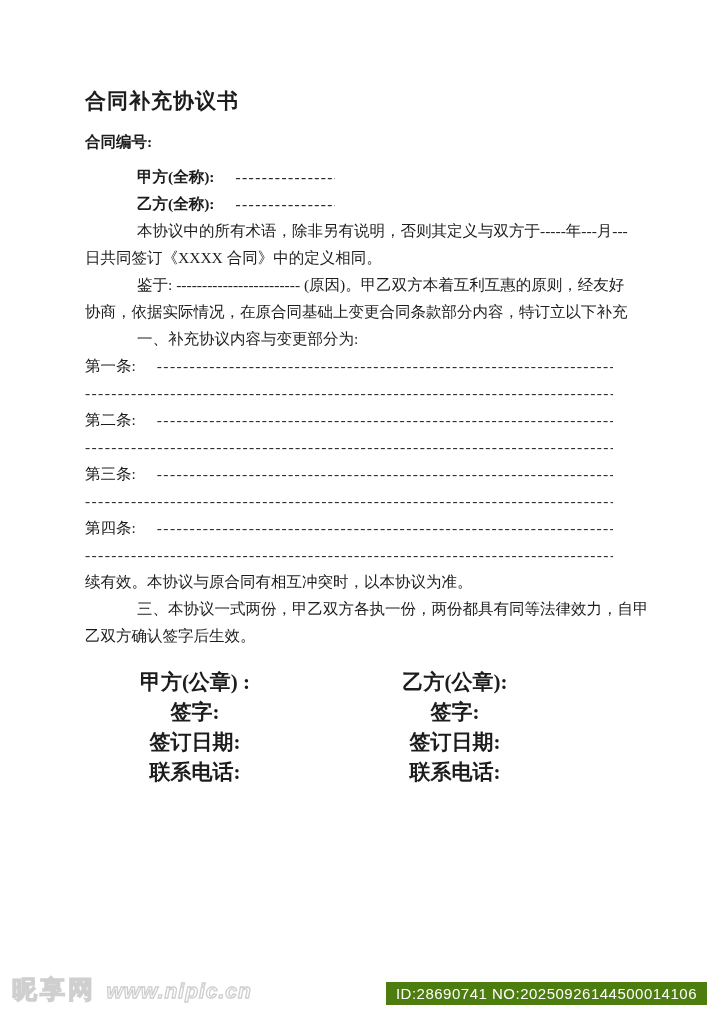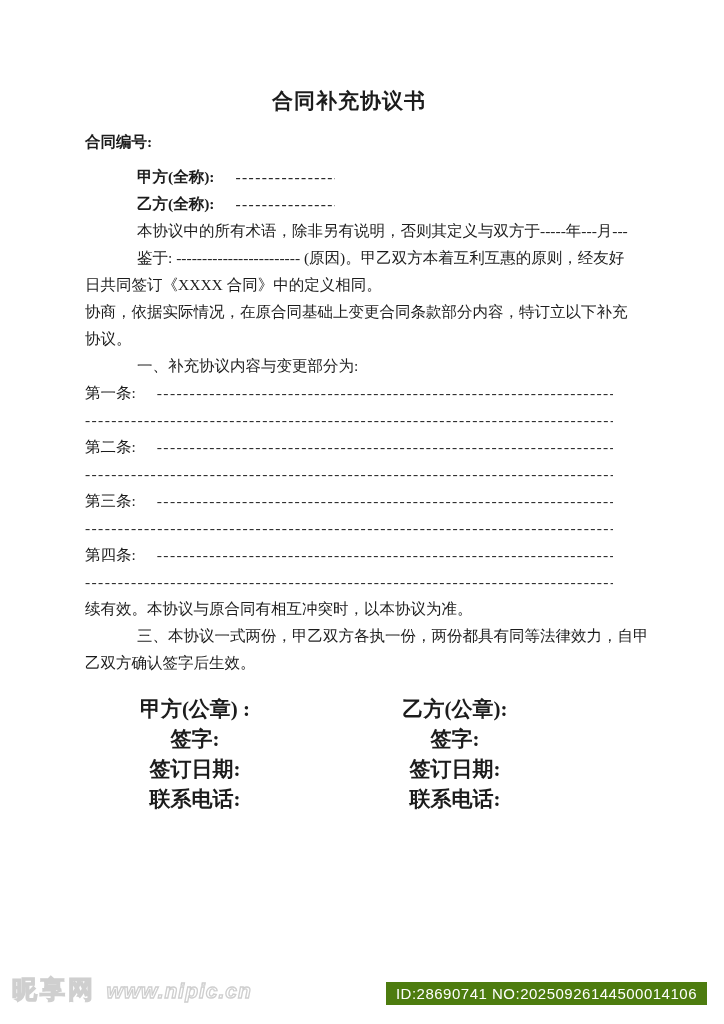--- a/index.html
+++ b/index.html
@@ -15,21 +15,21 @@
   .doc {
     position: absolute;
     left: 85px;
     top: 0;
     width: 528px;
   }
   .title {
     margin-top: 86px;
     height: 30px;
     line-height: 30px;
-    text-align: center;
+    text-align: left;
     font-size: 21px;
     font-weight: 700;
     letter-spacing: 1px;
     white-space: nowrap;
   }
   .cno {
     margin-top: 12px;
     height: 27px;
     line-height: 27px;
     text-align: left;
@@ -117,25 +117,24 @@
     <div class="line flexline plabel bold">
       <span class="lbl">甲方(全称):</span>
       <span class="dashfill short">------------------------</span>
     </div>
     <div class="line flexline plabel bold">
       <span class="lbl">乙方(全称):</span>
       <span class="dashfill short">------------------------</span>
     </div>
 
     <div class="line ind">本协议中的所有术语，除非另有说明，否则其定义与双方于-----年---月---</div>
+    <div class="line">日共同签订《XXXX 合同》中的定义相同。</div>
+
     <div class="line ind">鉴于: ------------------------ (原因)。甲乙双方本着互利互惠的原则，经友好</div>
-
-    <div class="line">日共同签订《XXXX 合同》中的定义相同。</div>
     <div class="line">协商，依据实际情况，在原合同基础上变更合同条款部分内容，特订立以下补充</div>
-    <div class="line">协议。</div>
 
     <div class="line ind">一、补充协议内容与变更部分为:</div>
 
     <div class="line flexline">
       <span class="lbl">第一条:</span>
       <span class="dashfill">------------------------------------------------------------------------------------------------</span>
     </div>
     <div class="line dashline">--------------------------------------------------------------------------------------------------------</div>
 
     <div class="line flexline">

